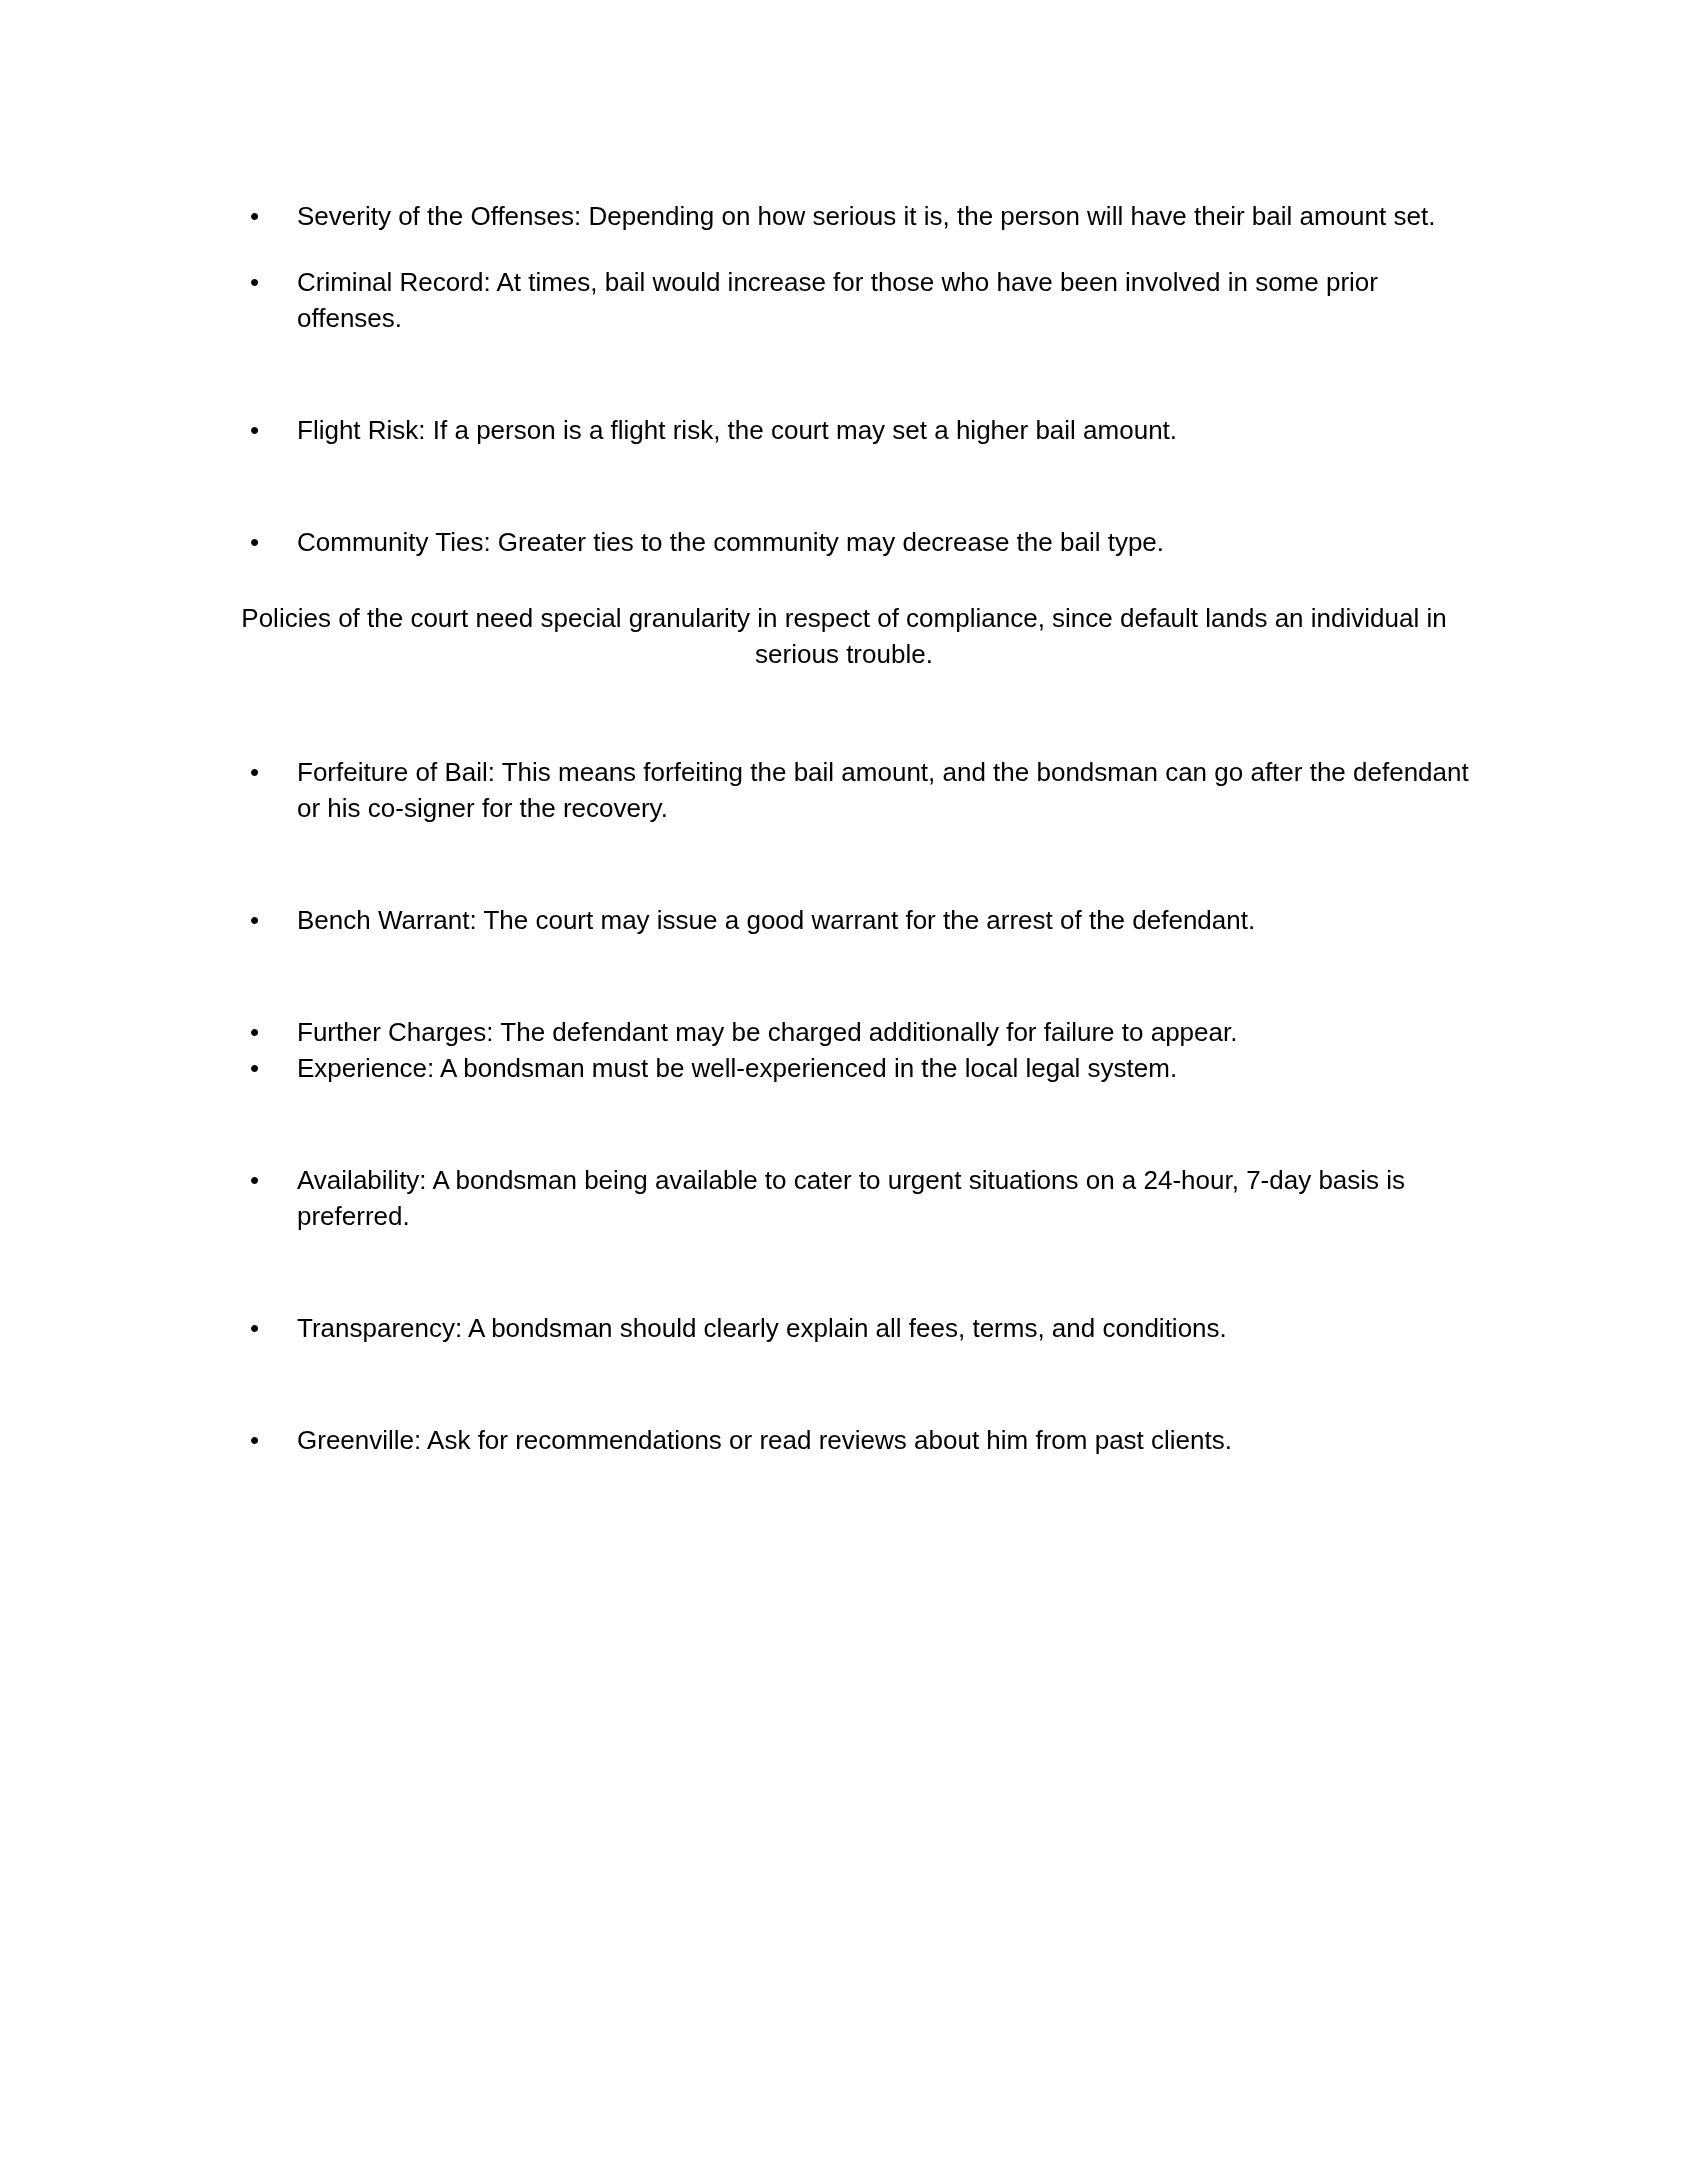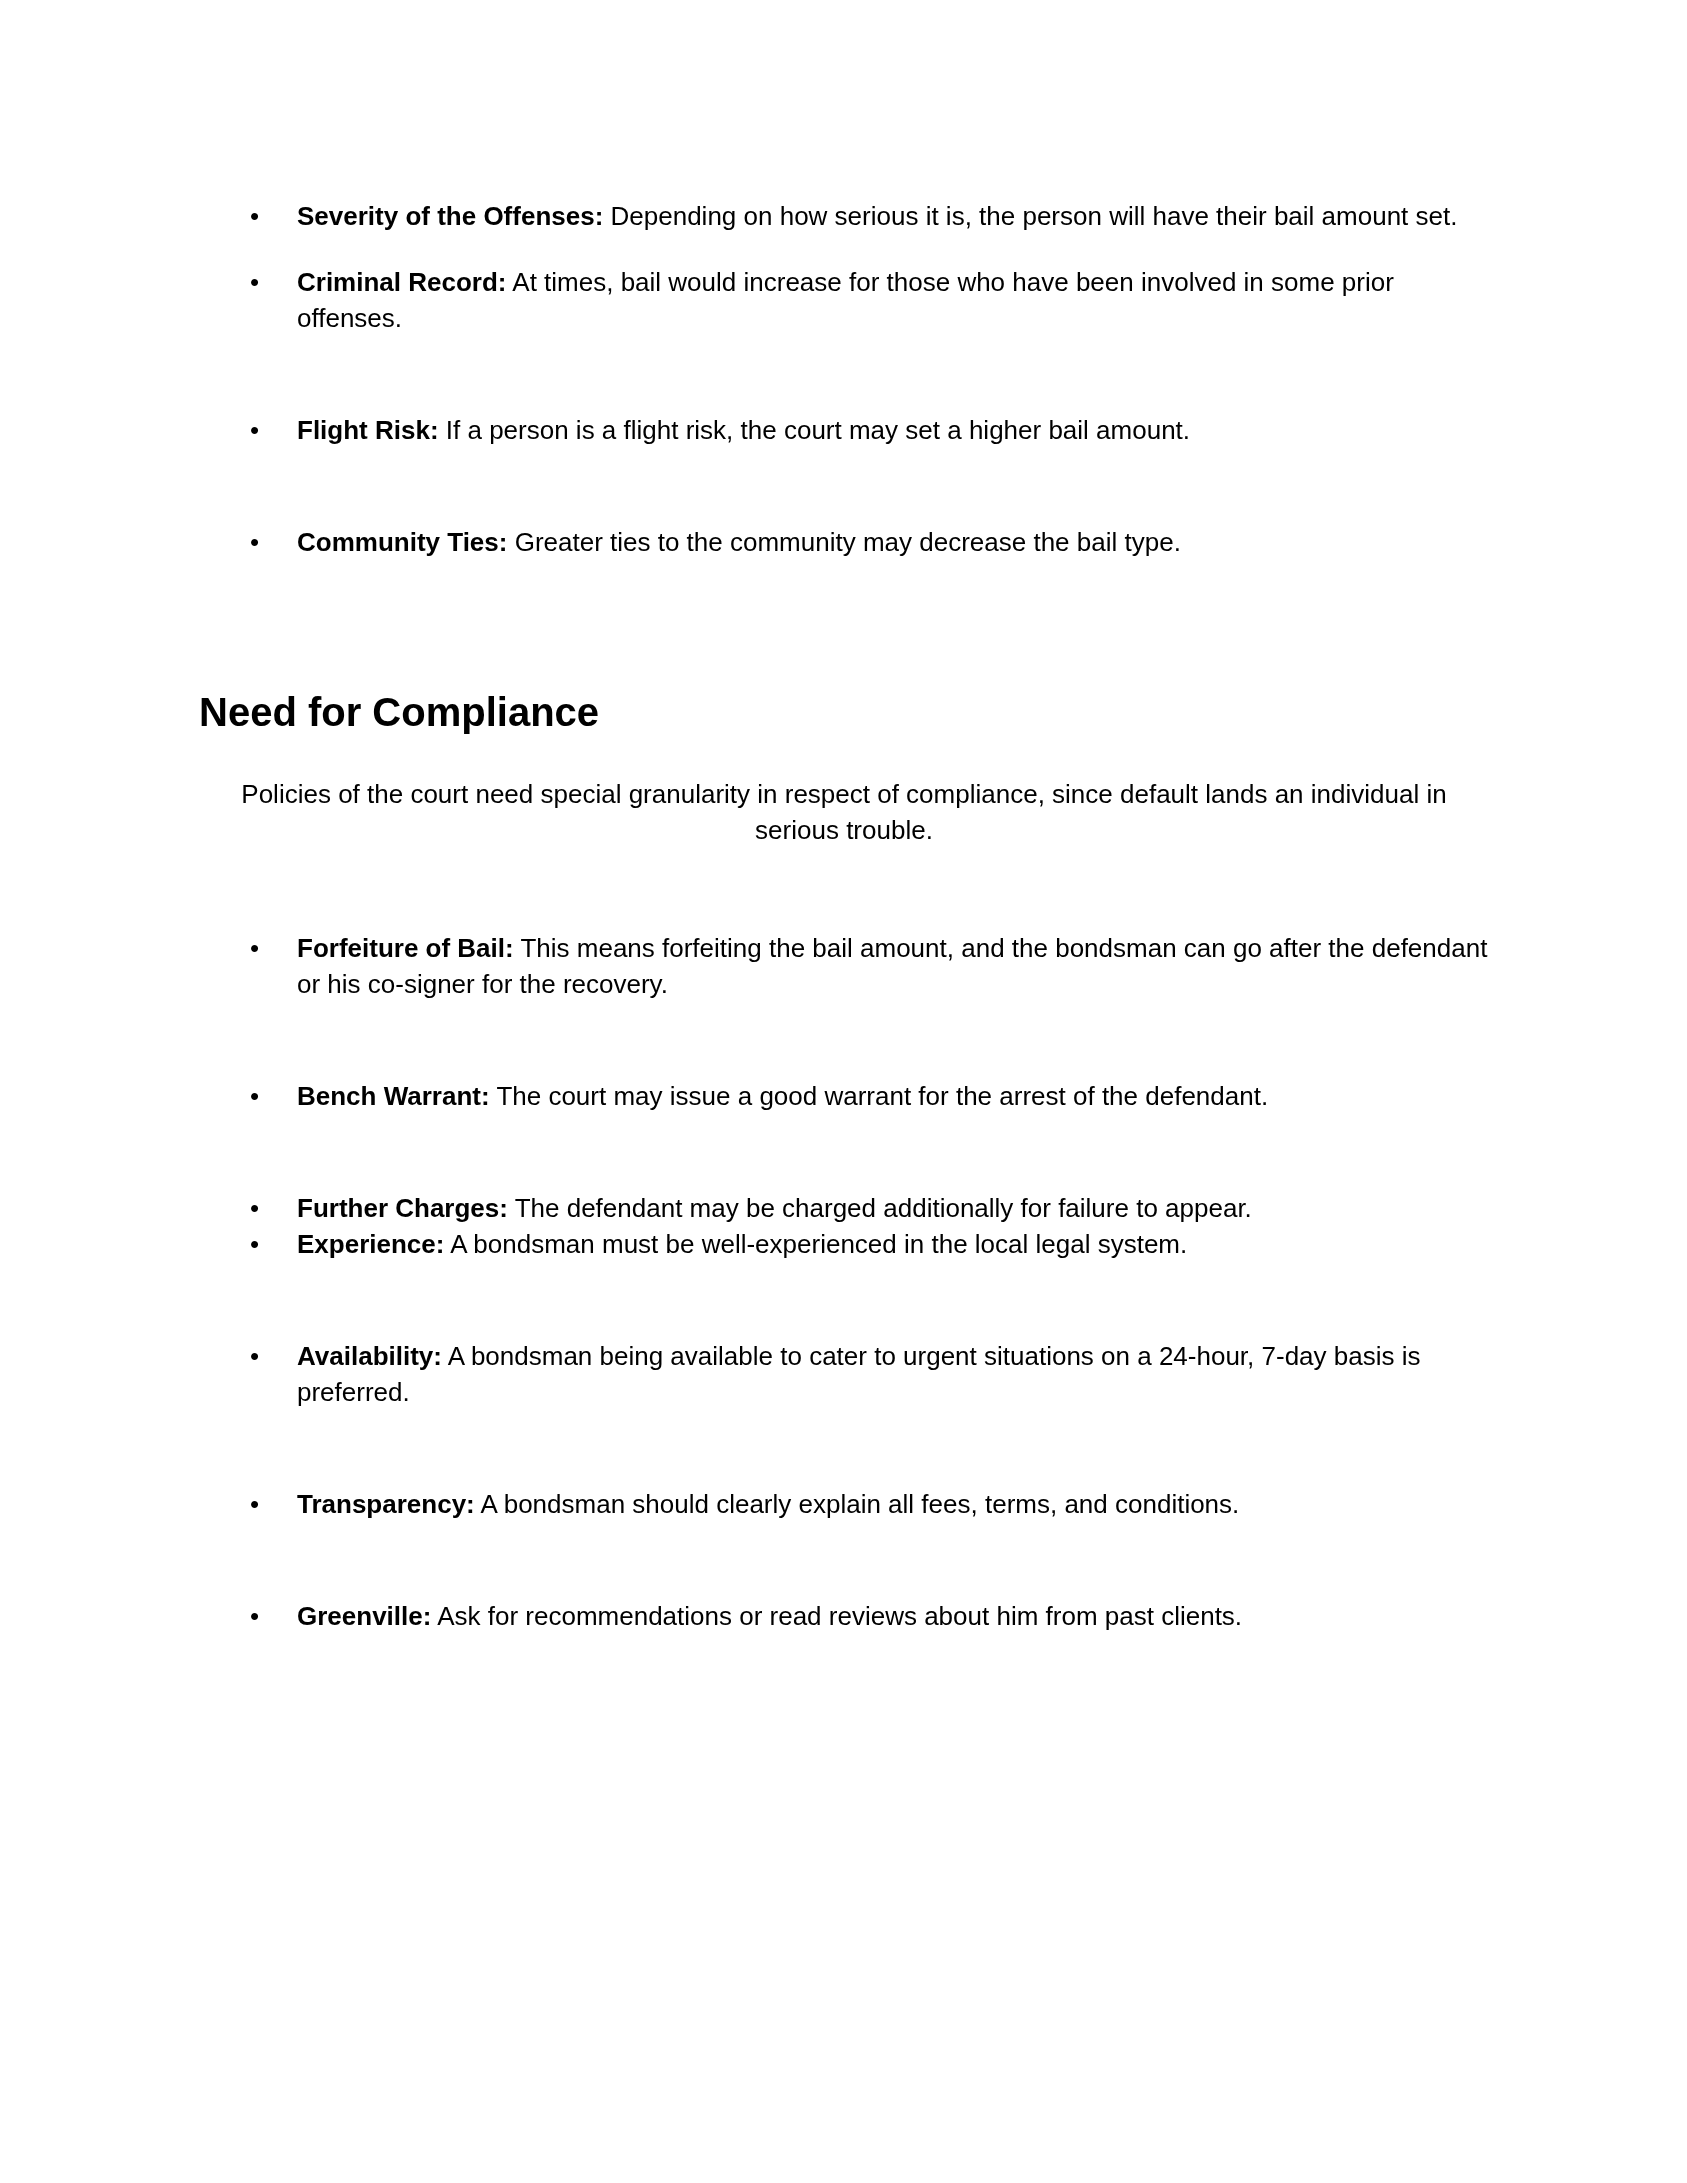--- a/index.html
+++ b/index.html
@@ -46,21 +46,21 @@
   ul.doc-list li:last-child {
     margin-bottom: 0;
   }
   ul.doc-list li .bullet {
     position: absolute;
     left: 51px;
     top: 0;
     font-size: 26px;
   }
   .lead {
-    font-weight: bold;
+    font-weight: normal;
   }
 </style>
 </head>
 <body>
 
 <div class="page">
 
   <ul class="doc-list">
     <li class="li-tight">
       <span class="bullet">•</span>
@@ -73,21 +73,20 @@
     <li>
       <span class="bullet">•</span>
       <span class="lead">Flight Risk:</span><span> If a person is a flight risk, the court may set a higher bail amount.</span>
     </li>
     <li>
       <span class="bullet">•</span>
       <span class="lead">Community Ties:</span><span> Greater ties to the community may decrease the bail type.</span>
     </li>
   </ul>
 
-  <h1 class="doc-heading">Need for Compliance</h1>
   <p class="doc-paragraph">Policies of the court need special granularity in respect of compliance, since default lands an individual in serious trouble.</p>
 
   <ul class="doc-list">
     <li>
       <span class="bullet">•</span>
       <span class="lead">Forfeiture of Bail:</span><span> This means forfeiting the bail amount, and the bondsman can go after the defendant or his co-signer for the recovery.</span>
     </li>
     <li>
       <span class="bullet">•</span>
       <span class="lead">Bench Warrant:</span><span> The court may issue a good warrant for the arrest of the defendant.</span>

